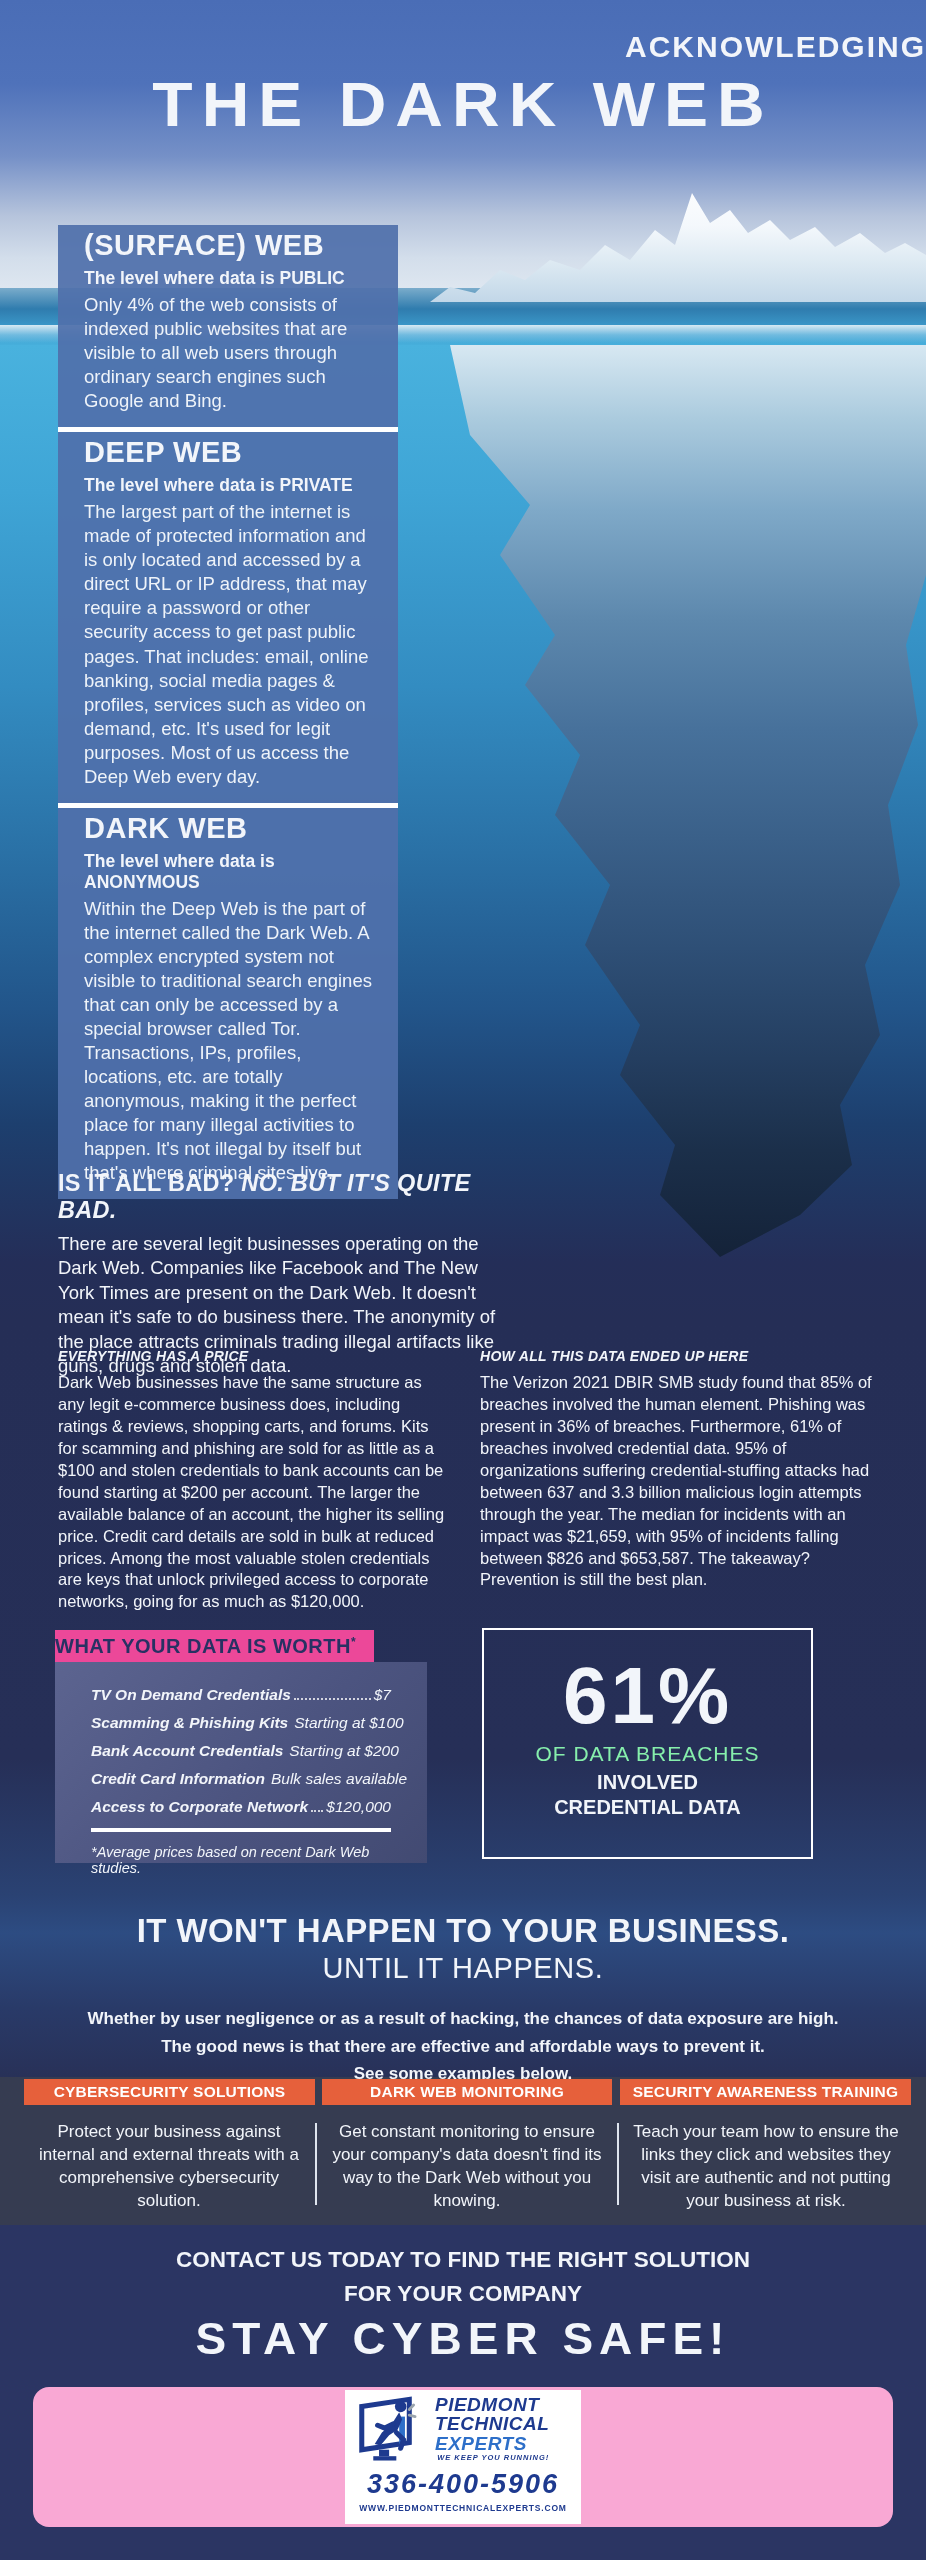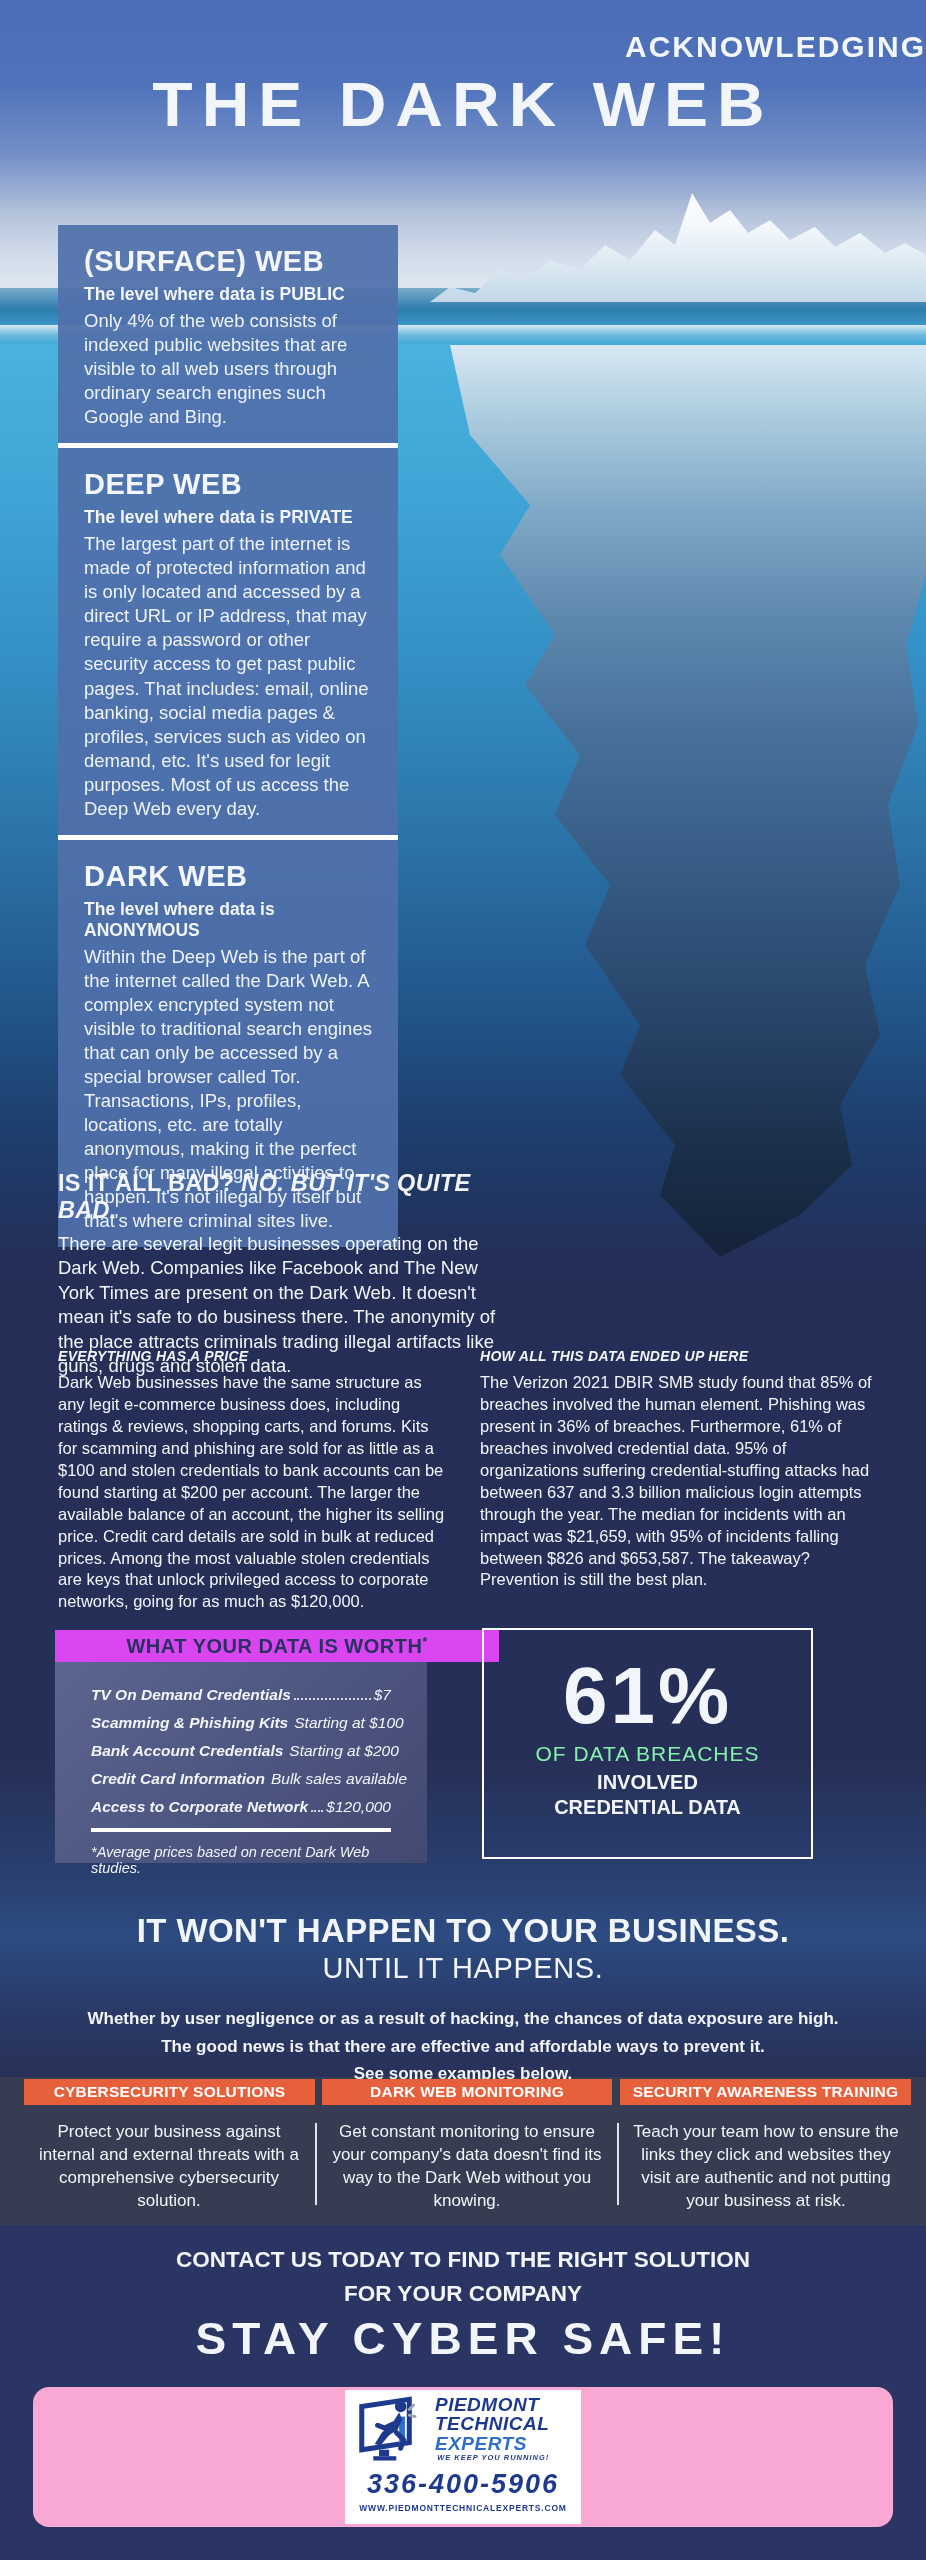--- a/index.html
+++ b/index.html
@@ -25,38 +25,38 @@
   .berg-bottom{left:420px;top:345px;width:506px;height:915px;z-index:2;
     background:linear-gradient(180deg,#d7e8f2 0%,#abcbde 8%,#7fa9c8 18%,#5d88ad 30%,#47719b 42%,#3a6089 54%,#2e4f76 66%,#243e60 78%,#1b2f4a 88%,#142238 100%);
     clip-path:polygon(30px 0px,506px 0px,506px 230px,486px 300px,498px 380px,468px 460px,480px 540px,445px 620px,460px 690px,420px 760px,432px 820px,380px 870px,300px 912px,240px 850px,255px 800px,200px 730px,220px 680px,165px 600px,190px 540px,135px 470px,160px 410px,105px 340px,135px 290px,80px 210px,110px 160px,50px 90px,30px 0px);}
   .waterline{left:0;top:325px;width:926px;height:18px;z-index:3;
     background:linear-gradient(180deg,rgba(255,255,255,.8) 0%,rgba(200,230,246,.35) 55%,rgba(120,190,230,0) 100%);}
   
   .kicker{left:0;top:30px;width:926px;text-align:right;font-size:30px;font-weight:800;letter-spacing:2px;z-index:4;}
   .main-title{left:0;top:66px;width:926px;text-align:center;font-size:66px;font-weight:800;letter-spacing:9px;z-index:4;transform:scaleY(.95);}
   
   .levels{left:58px;top:225px;width:340px;z-index:4;background:rgba(80,112,171,.93);}
-  .lvl{padding:20px 26px 14px 26px;}
+  .lvl{padding:4px 26px 14px 26px;}
   .lvl h2{margin:0 0 6px 0;font-size:29px;font-weight:800;letter-spacing:.5px;}
   .lvl .tag{margin:0 0 4px 0;font-size:17.5px;font-weight:700;}
   .lvl .body{margin:0;font-size:18.5px;font-weight:400;line-height:1.3;color:#eef3f9;}
   .rule{height:5px;background:#ffffff;}
   
   .bad{left:58px;top:1170px;width:452px;z-index:4;}
   .bad h3{margin:0 0 8px 0;font-size:23.5px;font-weight:800;letter-spacing:.3px;}
   .bad h3 .it{font-style:italic;}
   .bad p{margin:0;font-size:18.5px;line-height:1.32;}
   
   .colL{left:58px;top:1336px;width:394px;z-index:4;}
   .colR{left:480px;top:1336px;width:398px;z-index:4;}
   .colhead{margin:12px 0 8px 0;font-size:14px;font-weight:800;letter-spacing:.3px;font-style:italic;}
   .colbody{margin:0;font-size:16.5px;line-height:1.33;}
   
-  .worth-band{left:55px;top:1630px;width:444px;height:32px;background:#d946ef;z-index:4;
-    display:flex;align-items:center;justify-content:center;color:#283163;font-size:20px;font-weight:800;letter-spacing:.5px;}
+  .worth-band{left:55px;top:1630px;width:319px;height:32px;background:#ec4899;z-index:4;
+    display:flex;align-items:center;justify-content:flex-start;color:#283163;font-size:20px;font-weight:800;letter-spacing:.5px;}
   .worth-band sup{font-size:12px;margin-top:-8px;}
   .worth-panel{left:55px;top:1662px;width:372px;height:201px;z-index:4;
     background:linear-gradient(135deg,#5c6490 0%,#4c5480 55%,#424a72 100%);box-sizing:border-box;padding:24px 36px 0 36px;}
   .wrow{display:flex;align-items:flex-end;font-size:15.5px;font-style:italic;margin-bottom:10px;}
   .wrow .lbl{font-weight:700;white-space:nowrap;}
   .wrow .dots{flex:1;border-bottom:2px dotted rgba(255,255,255,.75);margin:0 3px 4px 3px;}
   .wrow .val{white-space:nowrap;}
   .worth-rule{height:4px;background:#ffffff;margin:12px 0 12px 0;}
   .footnote{font-size:14.5px;font-style:italic;}
   

